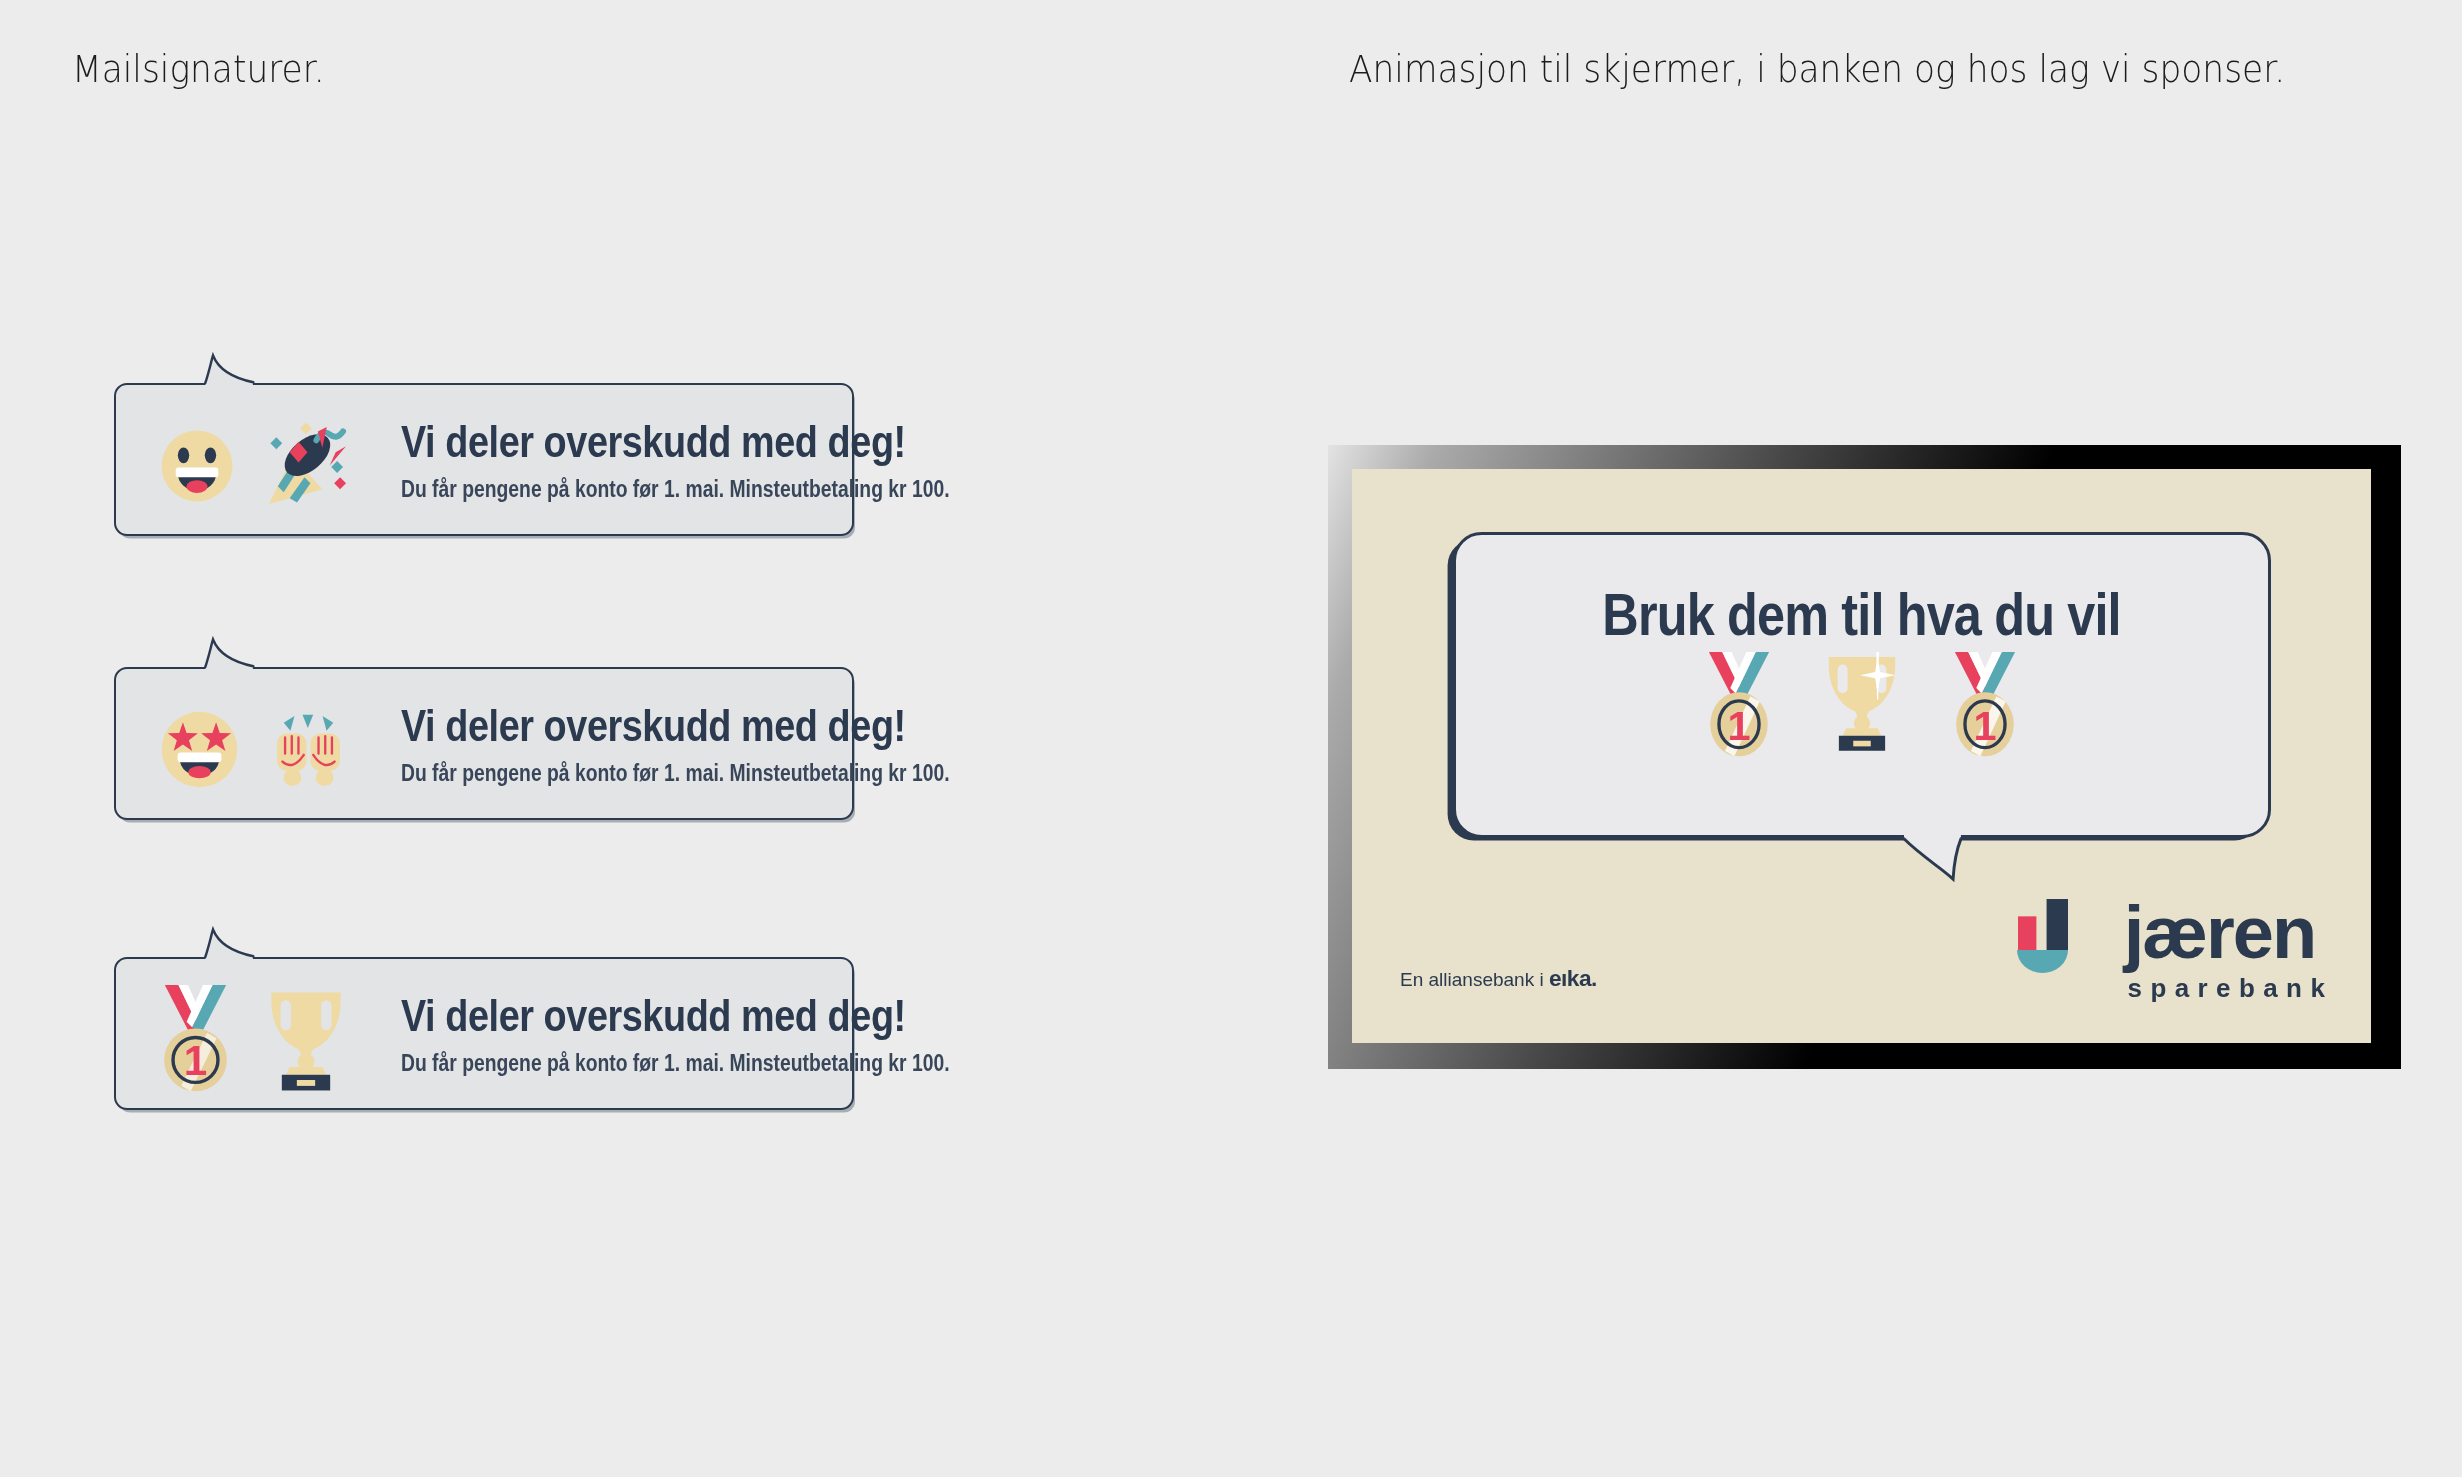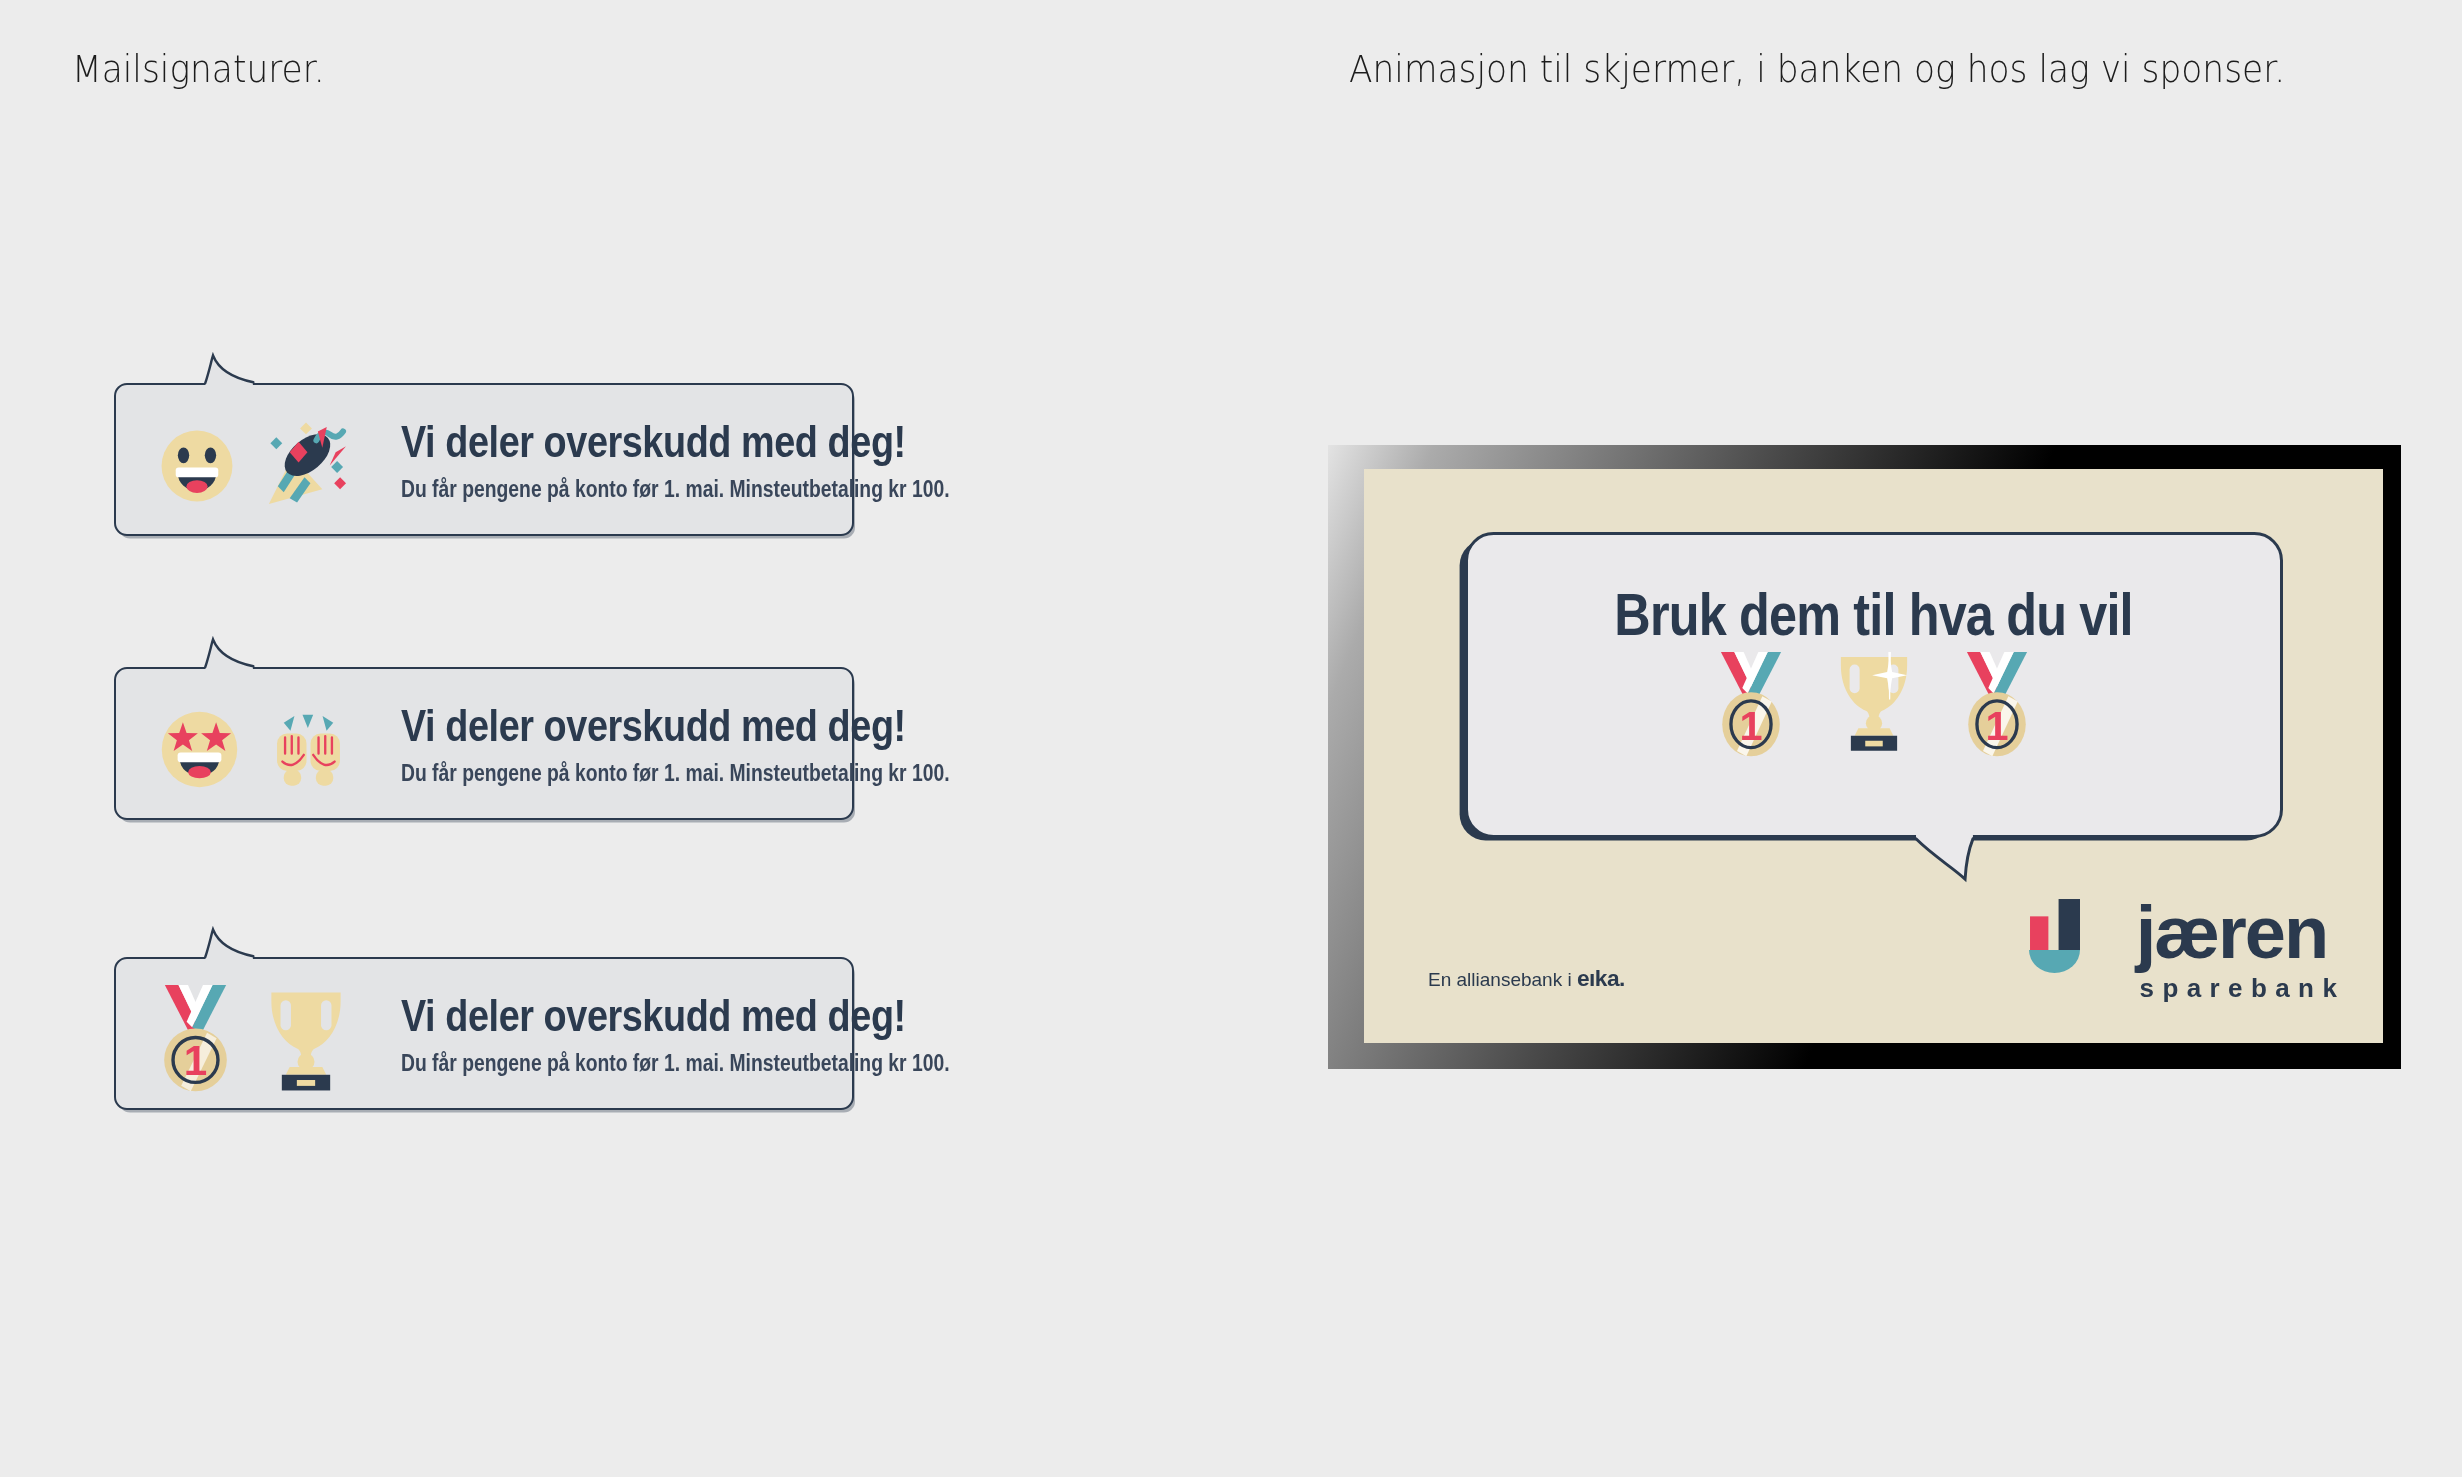--- a/index.html
+++ b/index.html
@@ -25,30 +25,30 @@
   .sig-text{margin-left:42px;}
   .sig-headline{font-size:45px;font-weight:bold;color:var(--navy);letter-spacing:-0.5px;white-space:nowrap;
     display:inline-block;transform:scaleX(.84);transform-origin:left center;}
   .sig-sub{font-size:23px;font-weight:bold;color:var(--subtext);margin-top:7.9px;white-space:nowrap;
     display:inline-block;transform:scaleX(.84);transform-origin:left center;}
 
   
   .tv{position:absolute;left:1328px;top:445px;width:1073px;height:624px;
     background:linear-gradient(112deg,#e3e3e3 0%,#ababab 8%,#4a4a4a 34%,#000 55%);
     padding:23.6px 30.5px 25.6px 24px;}
-  .screen{position:relative;width:100%;height:100%;background:var(--screen-cream);margin-left:12px;}
+  .screen{position:relative;width:100%;height:100%;background:var(--screen-cream);}
   .tv-bubble{position:absolute;left:101px;top:63px;width:818px;height:306px;background:var(--tvbubble-gray);
     border:3px solid var(--navy);border-radius:28.6px;text-align:center;
     box-shadow:-7.9px 4.9px 0 -2.5px var(--navy);}
   .tv-tail{position:absolute;left:443px;top:100%;margin-top:-4.9px;width:64px;height:52px;overflow:visible;}
   .tv-headline{margin-top:45px;font-size:60px;font-weight:bold;color:var(--navy);letter-spacing:-1px;
     white-space:nowrap;display:inline-block;transform:scaleX(.84);transform-origin:center;}
   .tv-icons{margin-top:3px;display:flex;justify-content:center;align-items:flex-start;gap:39px;}
 
-  .alliance{position:absolute;left:64px;top:496px;font-size:19px;color:var(--navy);white-space:nowrap;}
+  .alliance{position:absolute;left:48px;top:496px;font-size:19px;color:var(--navy);white-space:nowrap;}
   .alliance .brand{font-weight:bold;font-size:22.7px;letter-spacing:-0.5px;}
 
   .logo{position:absolute;left:665px;top:430px;display:flex;align-items:flex-start;gap:34px;}
   .logo-text{margin-left:21.7px;}
   .logo-name{font-size:74px;font-weight:bold;color:var(--navy);line-height:.92;letter-spacing:-2px;}
   .logo-sub{font-size:26px;font-weight:bold;color:var(--navy);letter-spacing:8.4px;margin-top:5.9px;margin-left:3.9px;white-space:nowrap;}
 
   svg{display:block;}
   .hole{fill:var(--bubble-gray);}
   .hole-tv{fill:var(--tvbubble-gray);}

